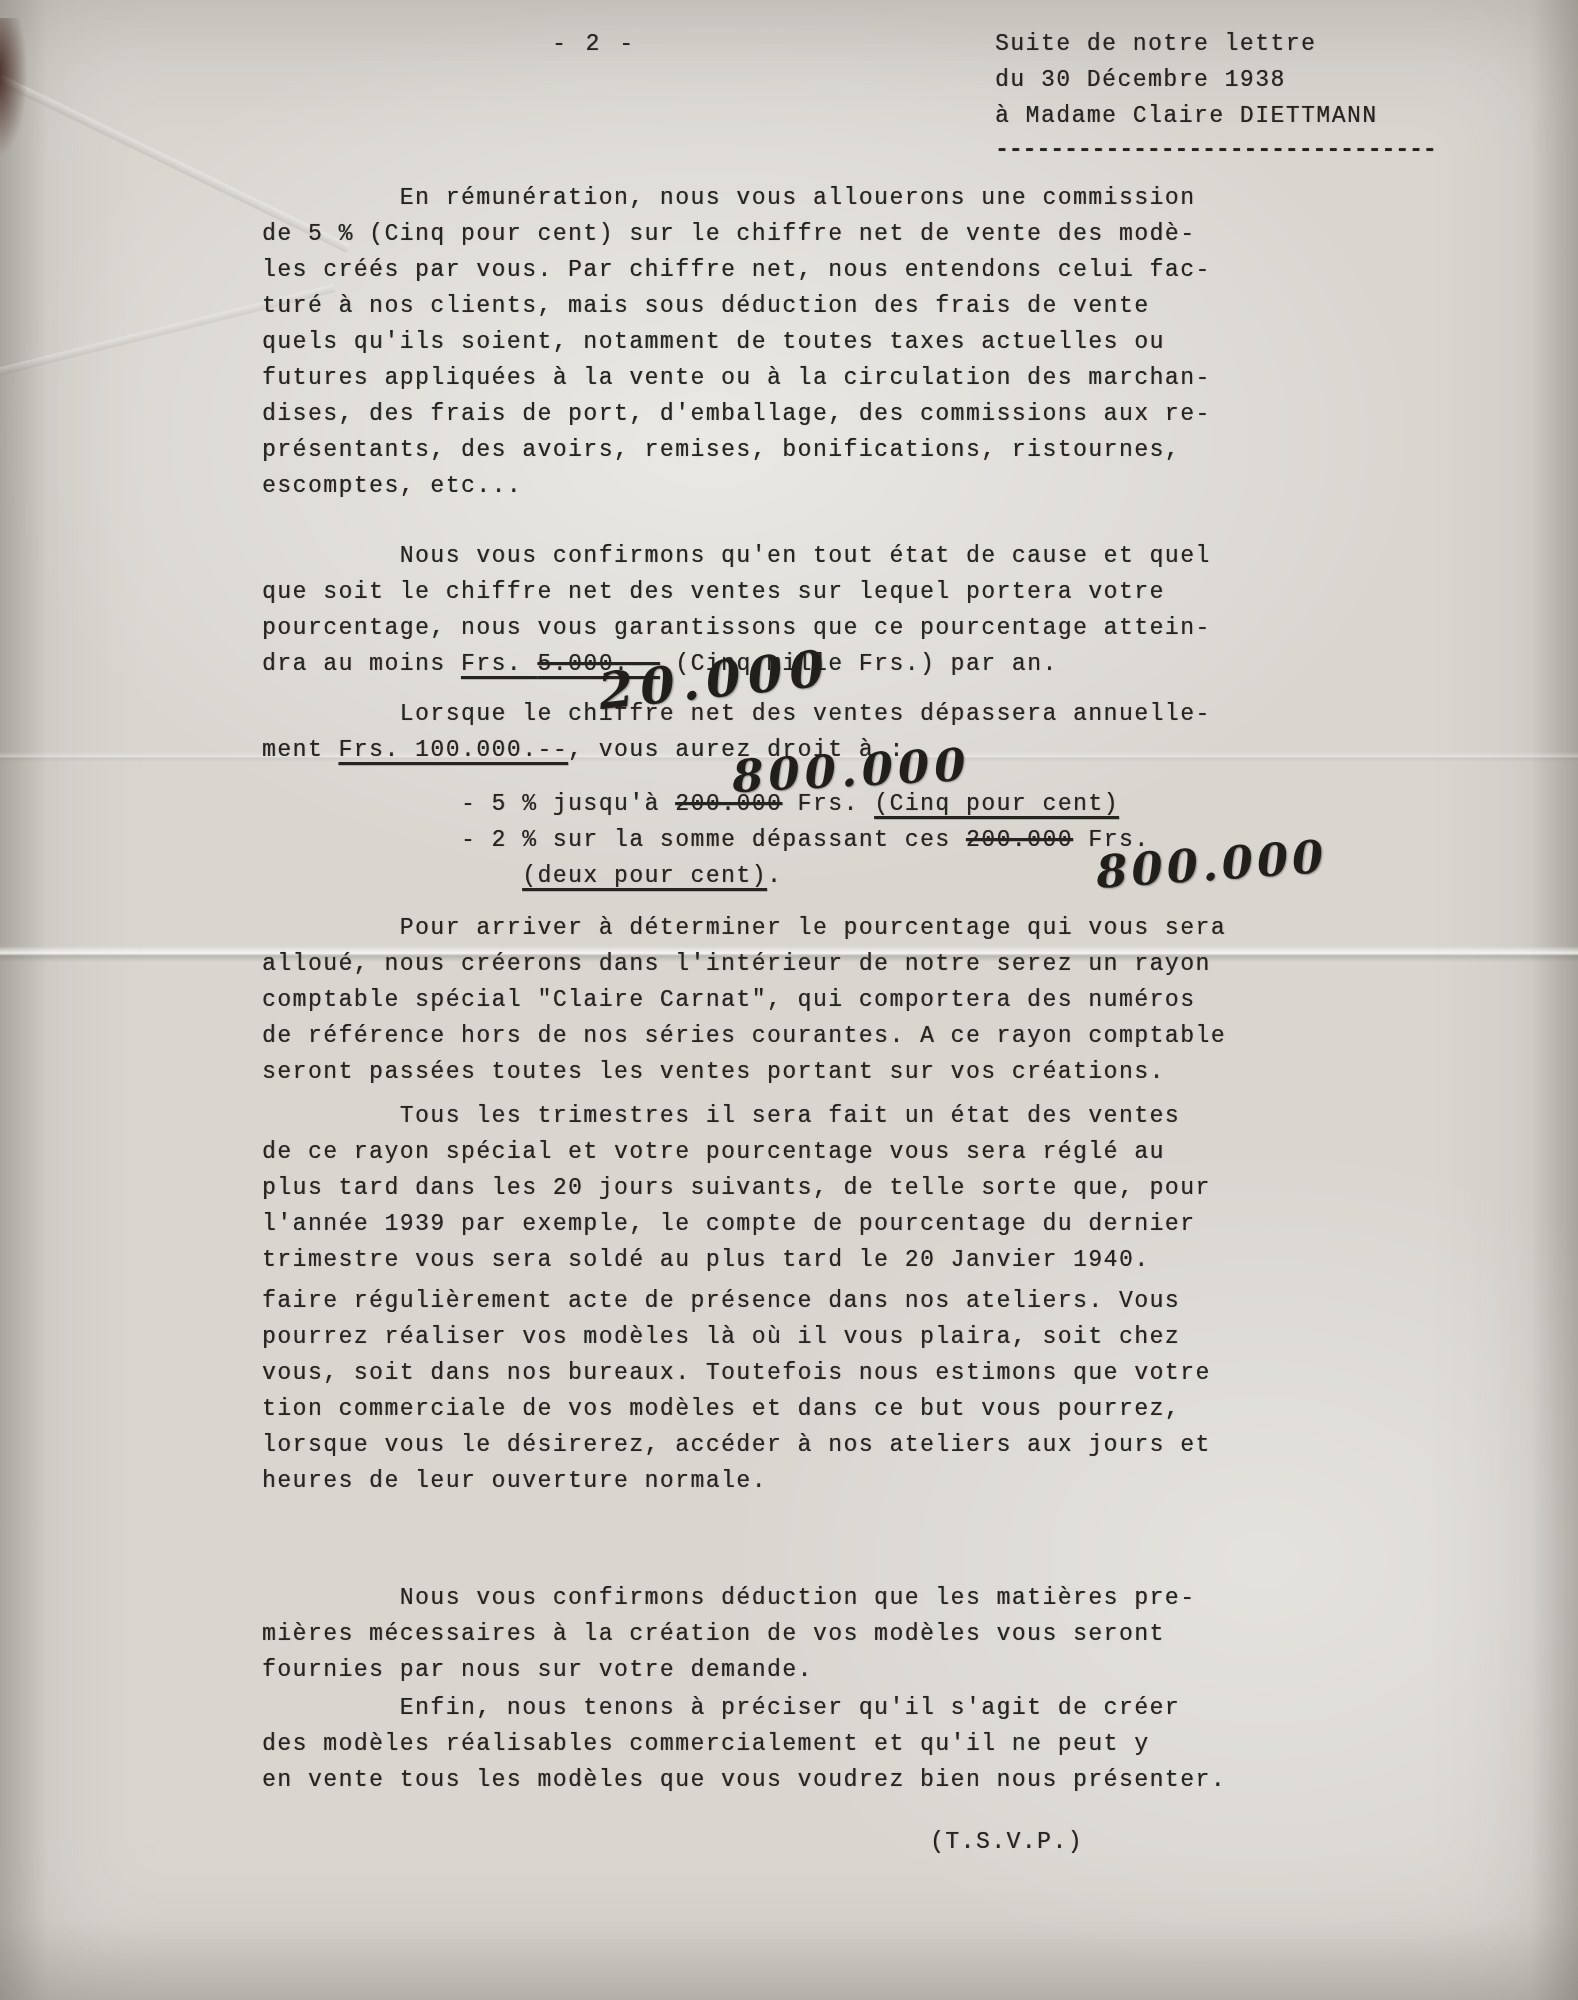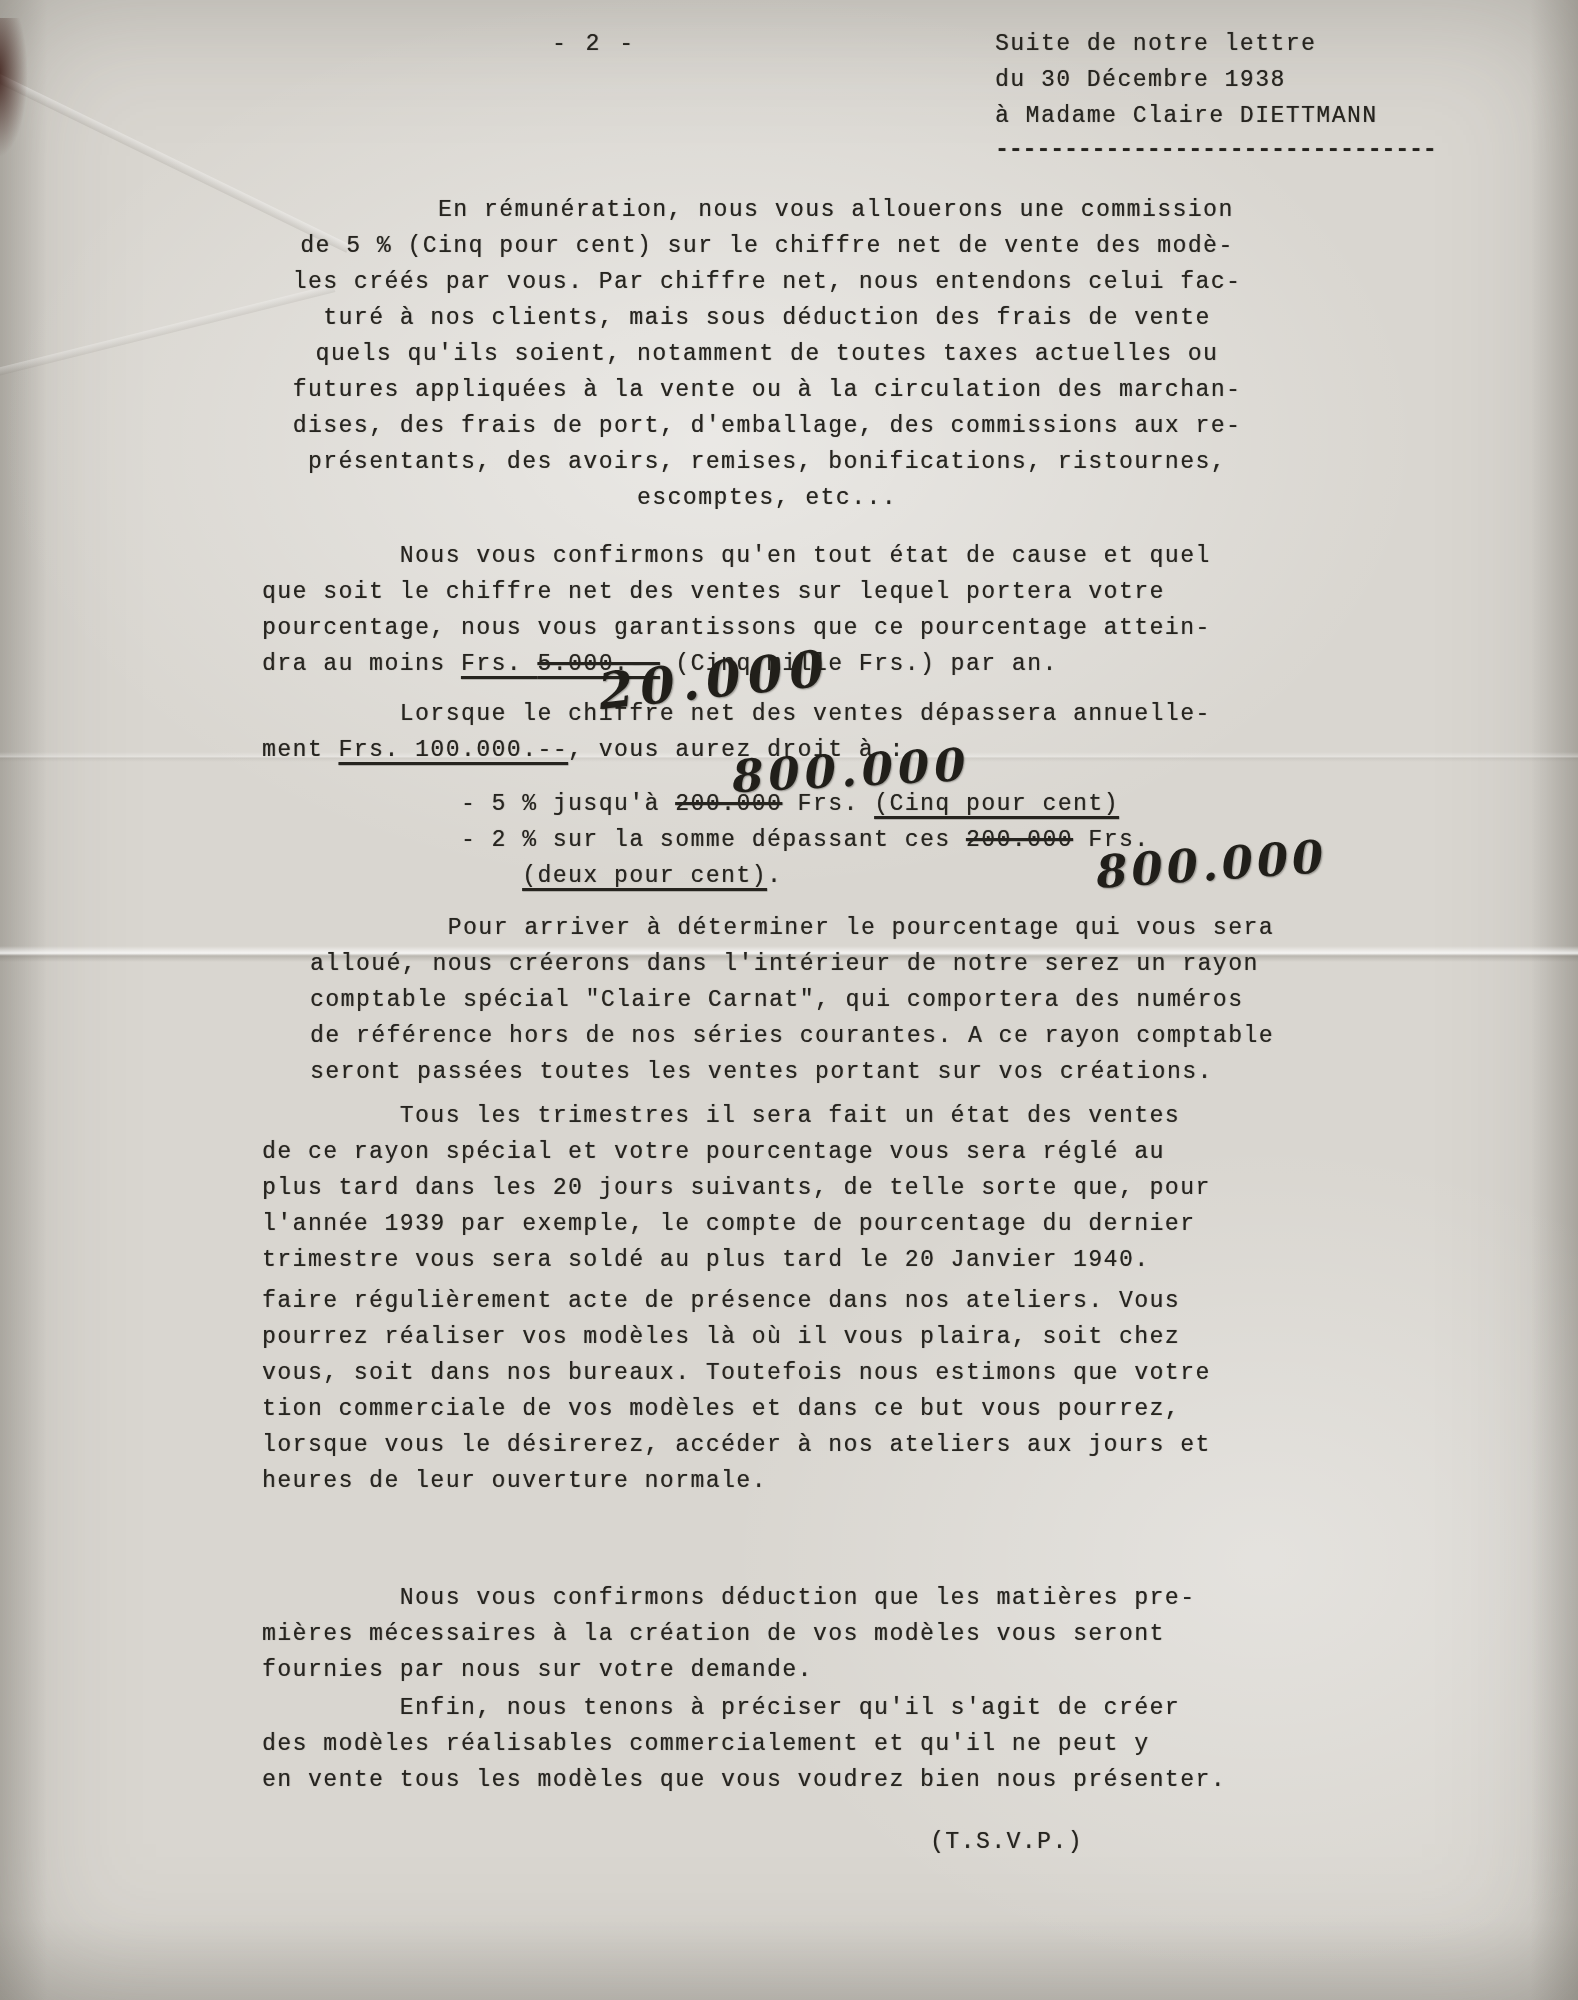--- a/index.html
+++ b/index.html
@@ -32,25 +32,25 @@
   .corner-mark { left: -6px; top: 18px; width: 34px; height: 140px;
     background: radial-gradient(ellipse at 10% 40%, rgba(55,22,16,0.85), rgba(55,22,16,0) 70%); }
 
   
   .typed { font-size: 23px; letter-spacing: 1.5px; line-height: 36px; text-shadow: 0.4px 0.4px 0.8px rgba(38,36,31,0.6); }
   .page-number { position: absolute; left: 552px; top: 26px; letter-spacing: 3px; }
   .header { position: absolute; left: 995px; top: 26px; }
   .h-rule { font-weight: bold; letter-spacing: 0; margin-top: -2px; }
   .para { position: absolute; left: 262px; width: 1010px; }
   .line { white-space: pre; height: 36px; }
-  .p-1 { top: 192px; text-align: center; }
+  .p-1 { top: 180px; }
   .p-2 { top: 538px; }
   .p-3 { top: 696px; }
   .p-4 { top: 786px; }
-  .p-5 { top: 910px; margin-left: 48px; }
+  .p-5 { top: 910px; }
   .p-6 { top: 1098px; }
   .p-7 { top: 1283px; }
   .p-8 { top: 1580px; }
   .p-9 { top: 1690px; }
   .footer { position: absolute; left: 930px; top: 1824px; }
 
   .u   { text-decoration-line: underline; text-decoration-thickness: 2.5px; text-underline-offset: 6px; }
   .st  { text-decoration-line: line-through; text-decoration-thickness: 3px; }
   .ust { text-decoration-line: underline line-through; text-decoration-thickness: 2.5px; text-underline-offset: 6px; }
 

